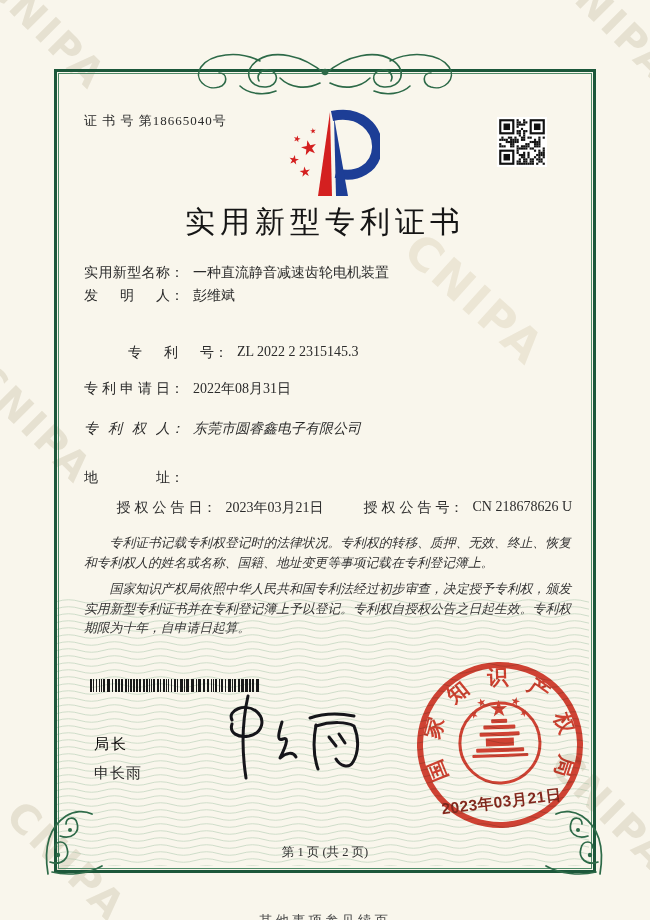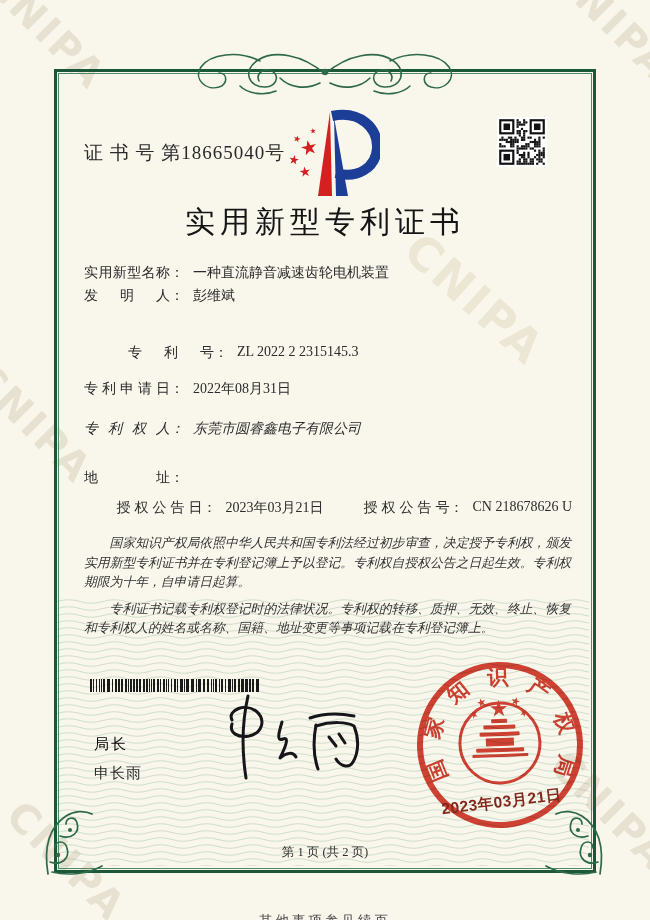--- a/index.html
+++ b/index.html
@@ -7,21 +7,21 @@
         font-family:"Liberation Serif","DejaVu Serif",serif;color:#262626;}
   .abs{position:absolute;}
   
   .wm{position:absolute;font-family:"DejaVu Sans","Liberation Sans",sans-serif;font-weight:bold;
       color:#b7ac8d;opacity:.28;transform:rotate(45deg);letter-spacing:3px;pointer-events:none;font-size:40px;}
   .wm.big{font-size:46px;opacity:.38;color:#d8cdb2;transform:rotate(42deg);}
   
   #frame{position:absolute;left:54px;top:69px;width:536px;height:798px;border:3px solid #1c573a;}
   #frame-inner{position:absolute;inset:1px;border:1px solid #4f8a67;}
   
-  #cert-no{left:84px;top:112px;font-size:19px;letter-spacing:1px;color:#2a2a2a;margin-top:28px;}
+  #cert-no{left:84px;top:112px;font-size:13px;letter-spacing:1px;color:#2a2a2a;}
   #title{left:0;right:0;top:202px;text-align:center;font-size:30px;font-weight:normal;
          letter-spacing:5px;color:#151515;}
   
   .row{position:absolute;left:84px;width:488px;display:flex;font-size:14px;color:#2b2b2b;}
   .grp{display:flex;}
   .grp1{width:247px;flex:none;}
   .lab{display:inline-block;width:86px;text-align:justify;text-align-last:justify;flex:none;}
   .colon{flex:none;}
   .val{margin-left:9px;white-space:nowrap;}
   
@@ -303,22 +303,22 @@
       <span class="val">2023年03月21日</span>
     </span>
     <span class="grp">
       <span class="lab">授权公告号</span>
       <span class="colon">：</span>
       <span class="val">CN 218678626 U</span>
     </span>
   </div>
 
   <div class="abs" id="paras">
+    <p>专利证书记载专利权登记时的法律状况。专利权的转移、质押、无效、终止、恢复和专利权人的姓名或名称、国籍、地址变更等事项记载在专利登记簿上。</p>
     <p>国家知识产权局依照中华人民共和国专利法经过初步审查，决定授予专利权，颁发实用新型专利证书并在专利登记簿上予以登记。专利权自授权公告之日起生效。专利权期限为十年，自申请日起算。</p>
-    <p>专利证书记载专利权登记时的法律状况。专利权的转移、质押、无效、终止、恢复和专利权人的姓名或名称、国籍、地址变更等事项记载在专利登记簿上。</p>
   </div>
 
   <svg class="abs" style="left:90px;top:679px;" width="172" height="13" viewBox="0 0 172 13">
     <g id="bc-m">
         <rect x="0" y="0" width="2" height="13" fill="#1a1a1a"></rect>
         <rect x="3" y="0" width="1" height="13" fill="#1a1a1a"></rect>
         <rect x="6" y="0" width="1" height="13" fill="#1a1a1a"></rect>
         <rect x="9" y="0" width="1" height="13" fill="#1a1a1a"></rect>
         <rect x="11" y="0" width="1" height="13" fill="#1a1a1a"></rect>
         <rect x="13" y="0" width="2" height="13" fill="#1a1a1a"></rect>

